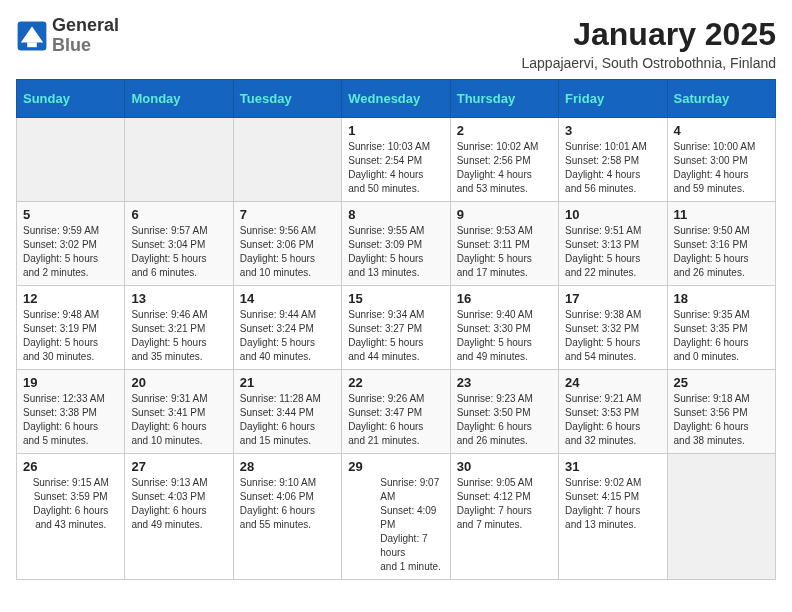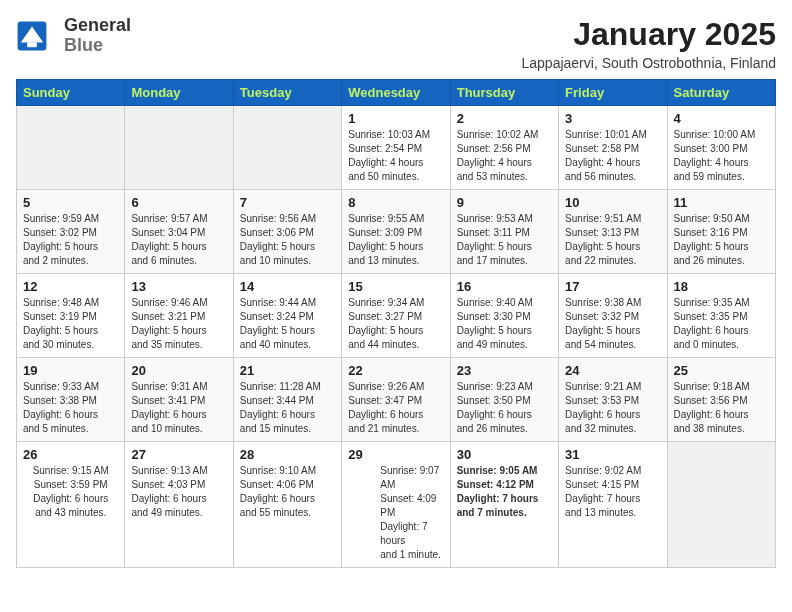--- a/index.html
+++ b/index.html
@@ -12,21 +12,21 @@
     }
     .header-area {
       display: flex;
       align-items: flex-start;
       justify-content: space-between;
       margin-bottom: 8px;
     }
     .logo {
       display: flex;
       align-items: center;
-      gap: 16px;
+      gap: 4px;
     }
     .logo-text {
       font-size: 18px;
       font-weight: bold;
       line-height: 1.1;
     }
     .logo-text .general { color: #333; }
     .logo-text .blue { color: #737373; }
     .logo-icon {
       width: 32px;
@@ -45,23 +45,23 @@
       color: #404040;
       margin-top: 2px;
     }
     .calendar-table {
       width: 100%;
       border-collapse: collapse;
       border: 1px solid #ccc;
     }
     .calendar-table th {
       background: #1565c0;
-      color: #bef264;
+      color: #5eead4;
       text-align: left;
-      padding: 5px 6px;
+      padding: 11px 6px;
       font-size: 13px;
       border: 1px solid #1255a0;
     }
     .calendar-table td {
       vertical-align: top;
       padding: 5px 6px;
       border: 1px solid #ccc;
       width: calc(100% / 7);
       min-height: 80px;
       font-size: 10.5px;
@@ -254,21 +254,21 @@
           <div class="day-number">18</div>
           <div class="day-detail" style="white-space: pre-line;">Sunrise: 9:35 AM
 Sunset: 3:35 PM
 Daylight: 6 hours
 and 0 minutes.</div>
         </td>
       </tr>
       <tr class="row-alt">
         <td>
           <div class="day-number">19</div>
-          <div class="day-detail" style="white-space: pre-line;">Sunrise: 9:33 AM
+          <div class="day-detail" style="white-space: pre-line;">Sunrise: 12:33 AM
 Sunset: 3:38 PM
 Daylight: 6 hours
 and 5 minutes.</div>
         </td>
         <td>
           <div class="day-number">20</div>
           <div class="day-detail" style="white-space: pre-line;">Sunrise: 9:31 AM
 Sunset: 3:41 PM
 Daylight: 6 hours
 and 10 minutes.</div>
@@ -333,21 +333,21 @@
         </td>
         <td>
           <div class="day-number">29</div>
           <div class="day-detail" style="white-space: pre-line; margin-left: 32px;">Sunrise: 9:07 AM
 Sunset: 4:09 PM
 Daylight: 7 hours
 and 1 minute.</div>
         </td>
         <td>
           <div class="day-number">30</div>
-          <div class="day-detail" style="white-space: pre-line; font-weight: bold;">Sunrise: 9:05 AM
+          <div class="day-detail" style="white-space: pre-line;">Sunrise: 9:05 AM
 Sunset: 4:12 PM
 Daylight: 7 hours
 and 7 minutes.</div>
         </td>
         <td>
           <div class="day-number">31</div>
           <div class="day-detail" style="white-space: pre-line;">Sunrise: 9:02 AM
 Sunset: 4:15 PM
 Daylight: 7 hours
 and 13 minutes.</div>

